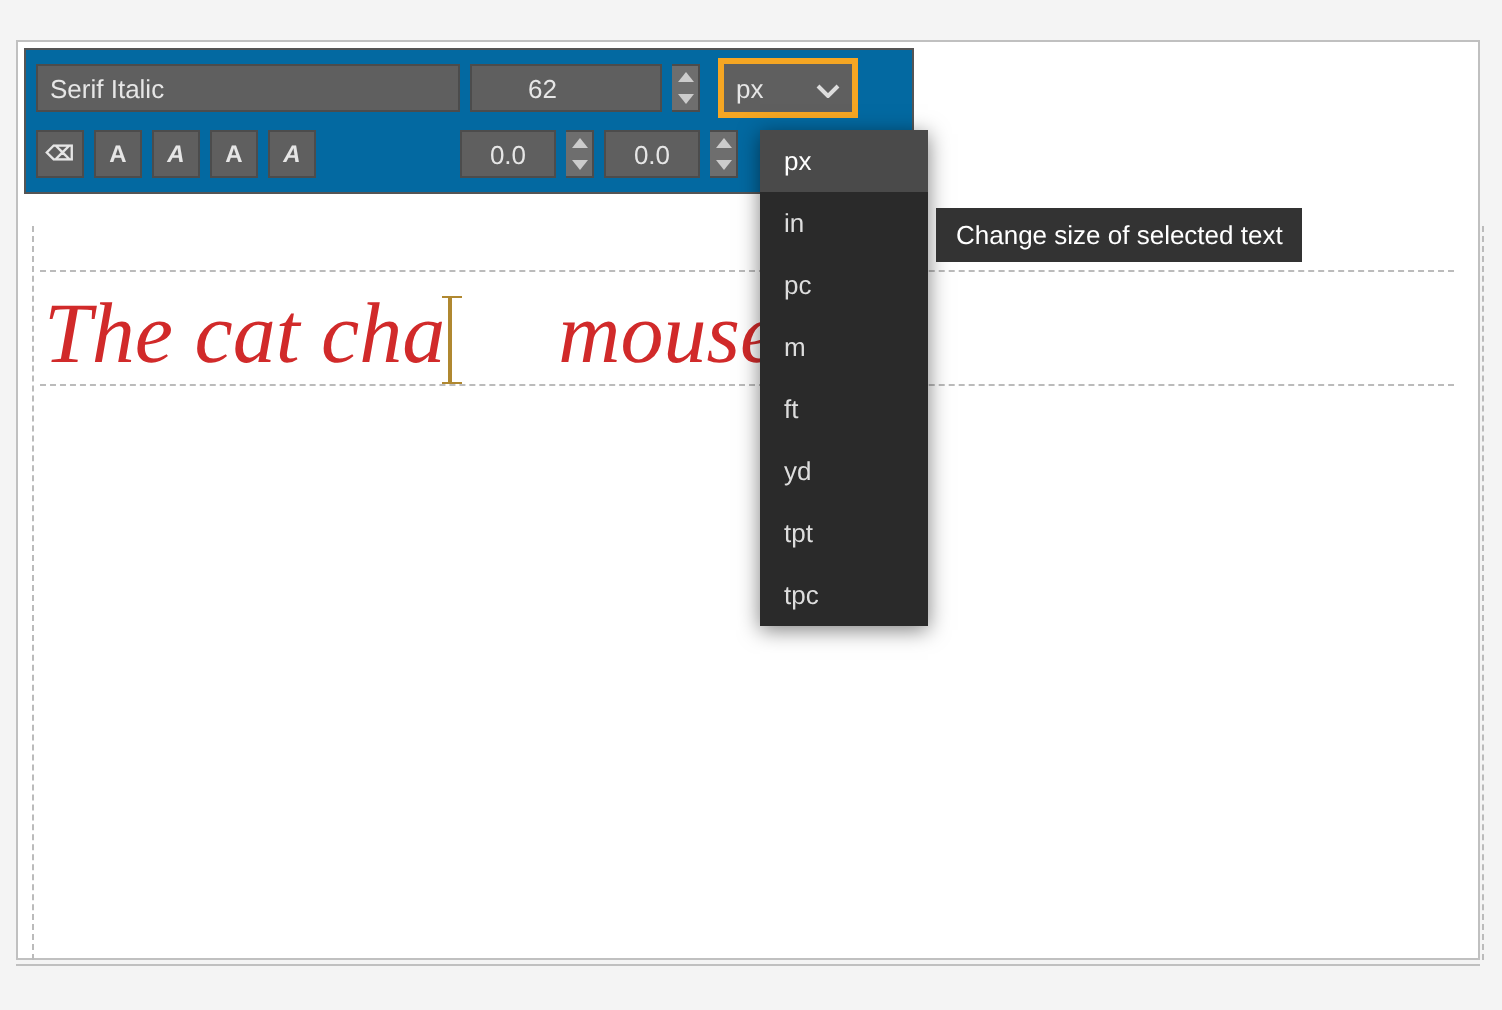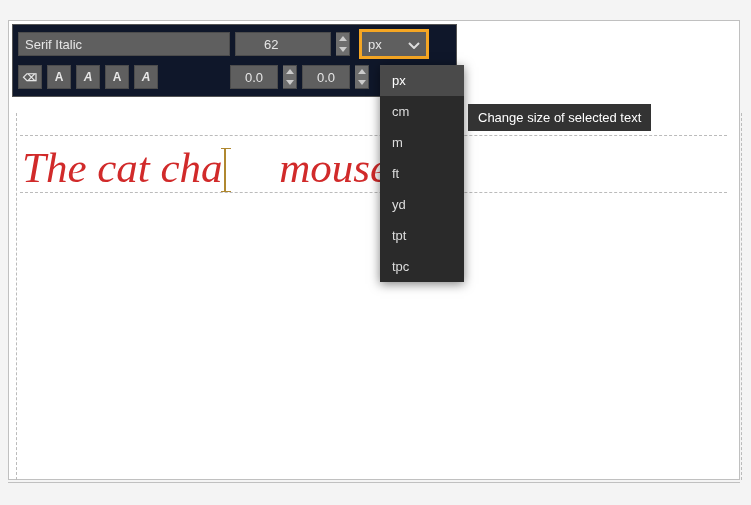--- a/index.html
+++ b/index.html
@@ -18,21 +18,21 @@
     width: 732px;
     height: 460px;
     background: #fff;
     border: 1px solid #c0c0c0;
   }
   .toolbar {
     position: absolute;
     left: 12px;
     top: 24px;
     width: 445px;
-    background: #0f172a;
+    background: #0369a1;
     border: 1px solid #555;
     padding: 5px;
     z-index: 2;
   }
   .toolbar-row {
     display: flex;
     align-items: center;
     gap: 5px;
     height: 28px;
   }
@@ -263,21 +263,22 @@
 
 <div class="text-area">
   <span>The cat cha</span>
     <span class="text-cursor"></span>
     <span style="visibility:hidden">the</span>
     <span> mouse.</span>
 </div>
 
 <div class="dropdown">
     <div class="item selected">px</div>
-    <div class="item">cm</div>
+    <div class="item">in</div>
+    <div class="item">pc</div>
     <div class="item">m</div>
     <div class="item">ft</div>
     <div class="item">yd</div>
     <div class="item">tpt</div>
     <div class="item">tpc</div>
   </div>
 
 <div class="tooltip">Change size of selected text</div>
 
 </body></html>

